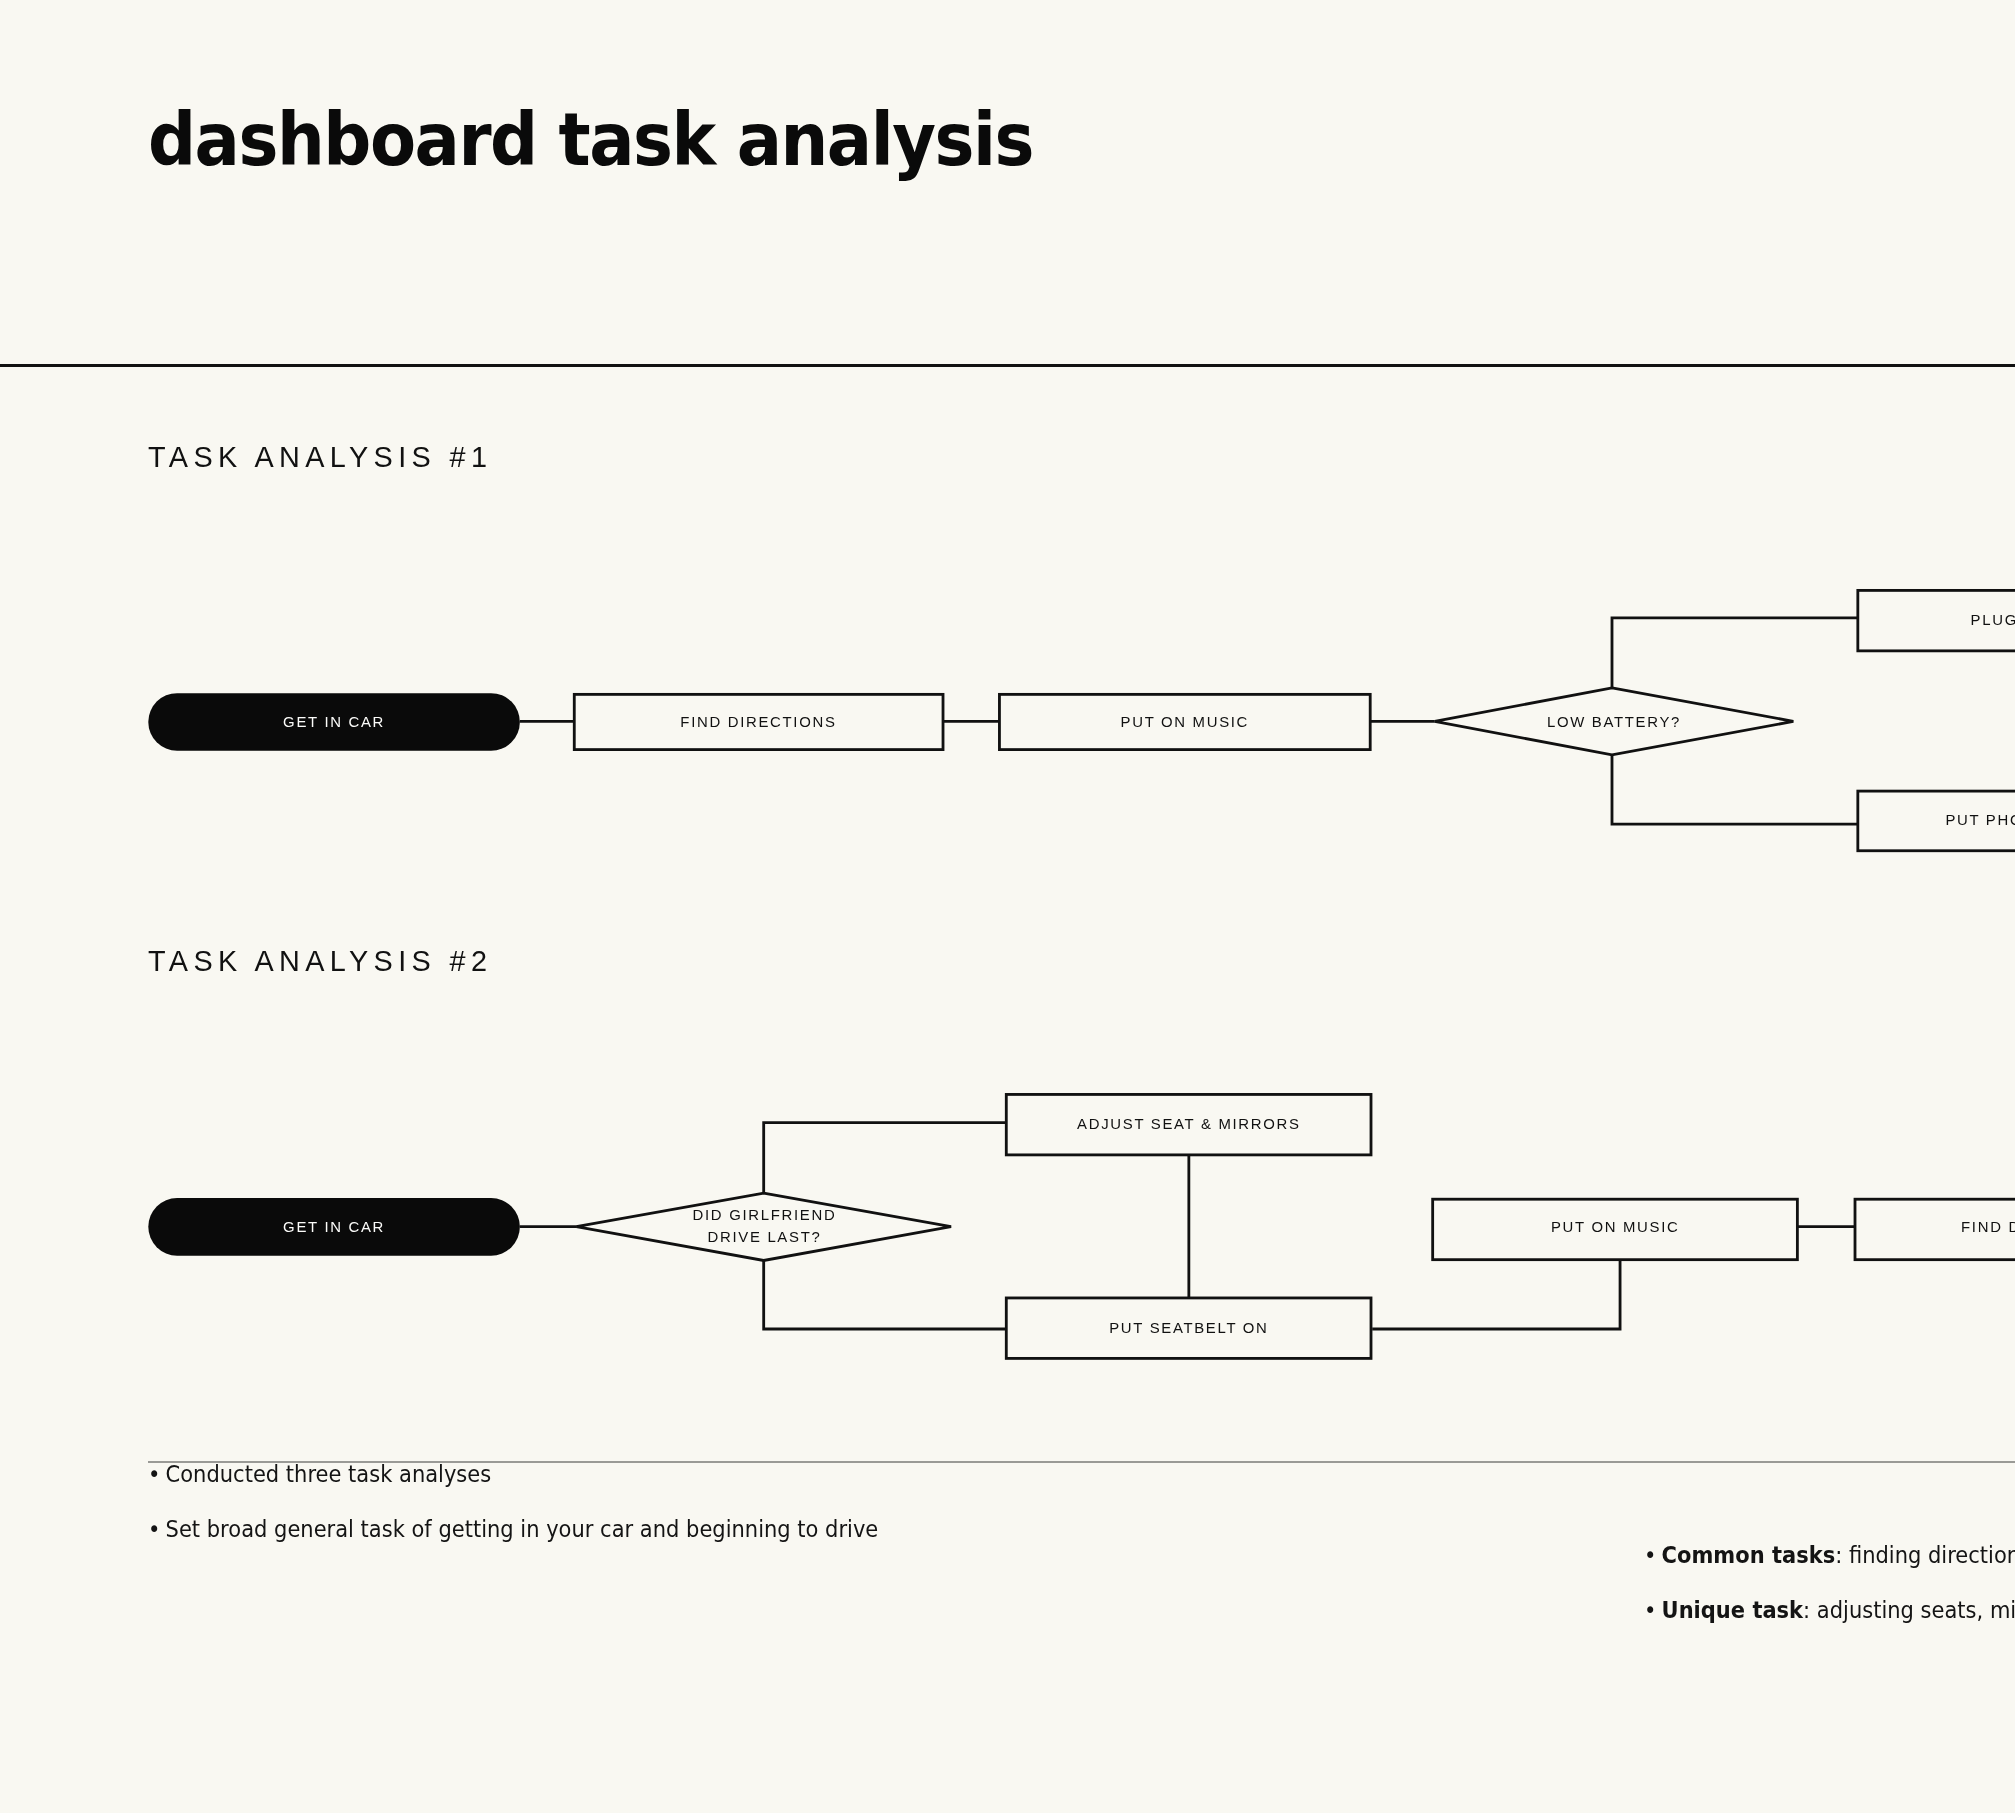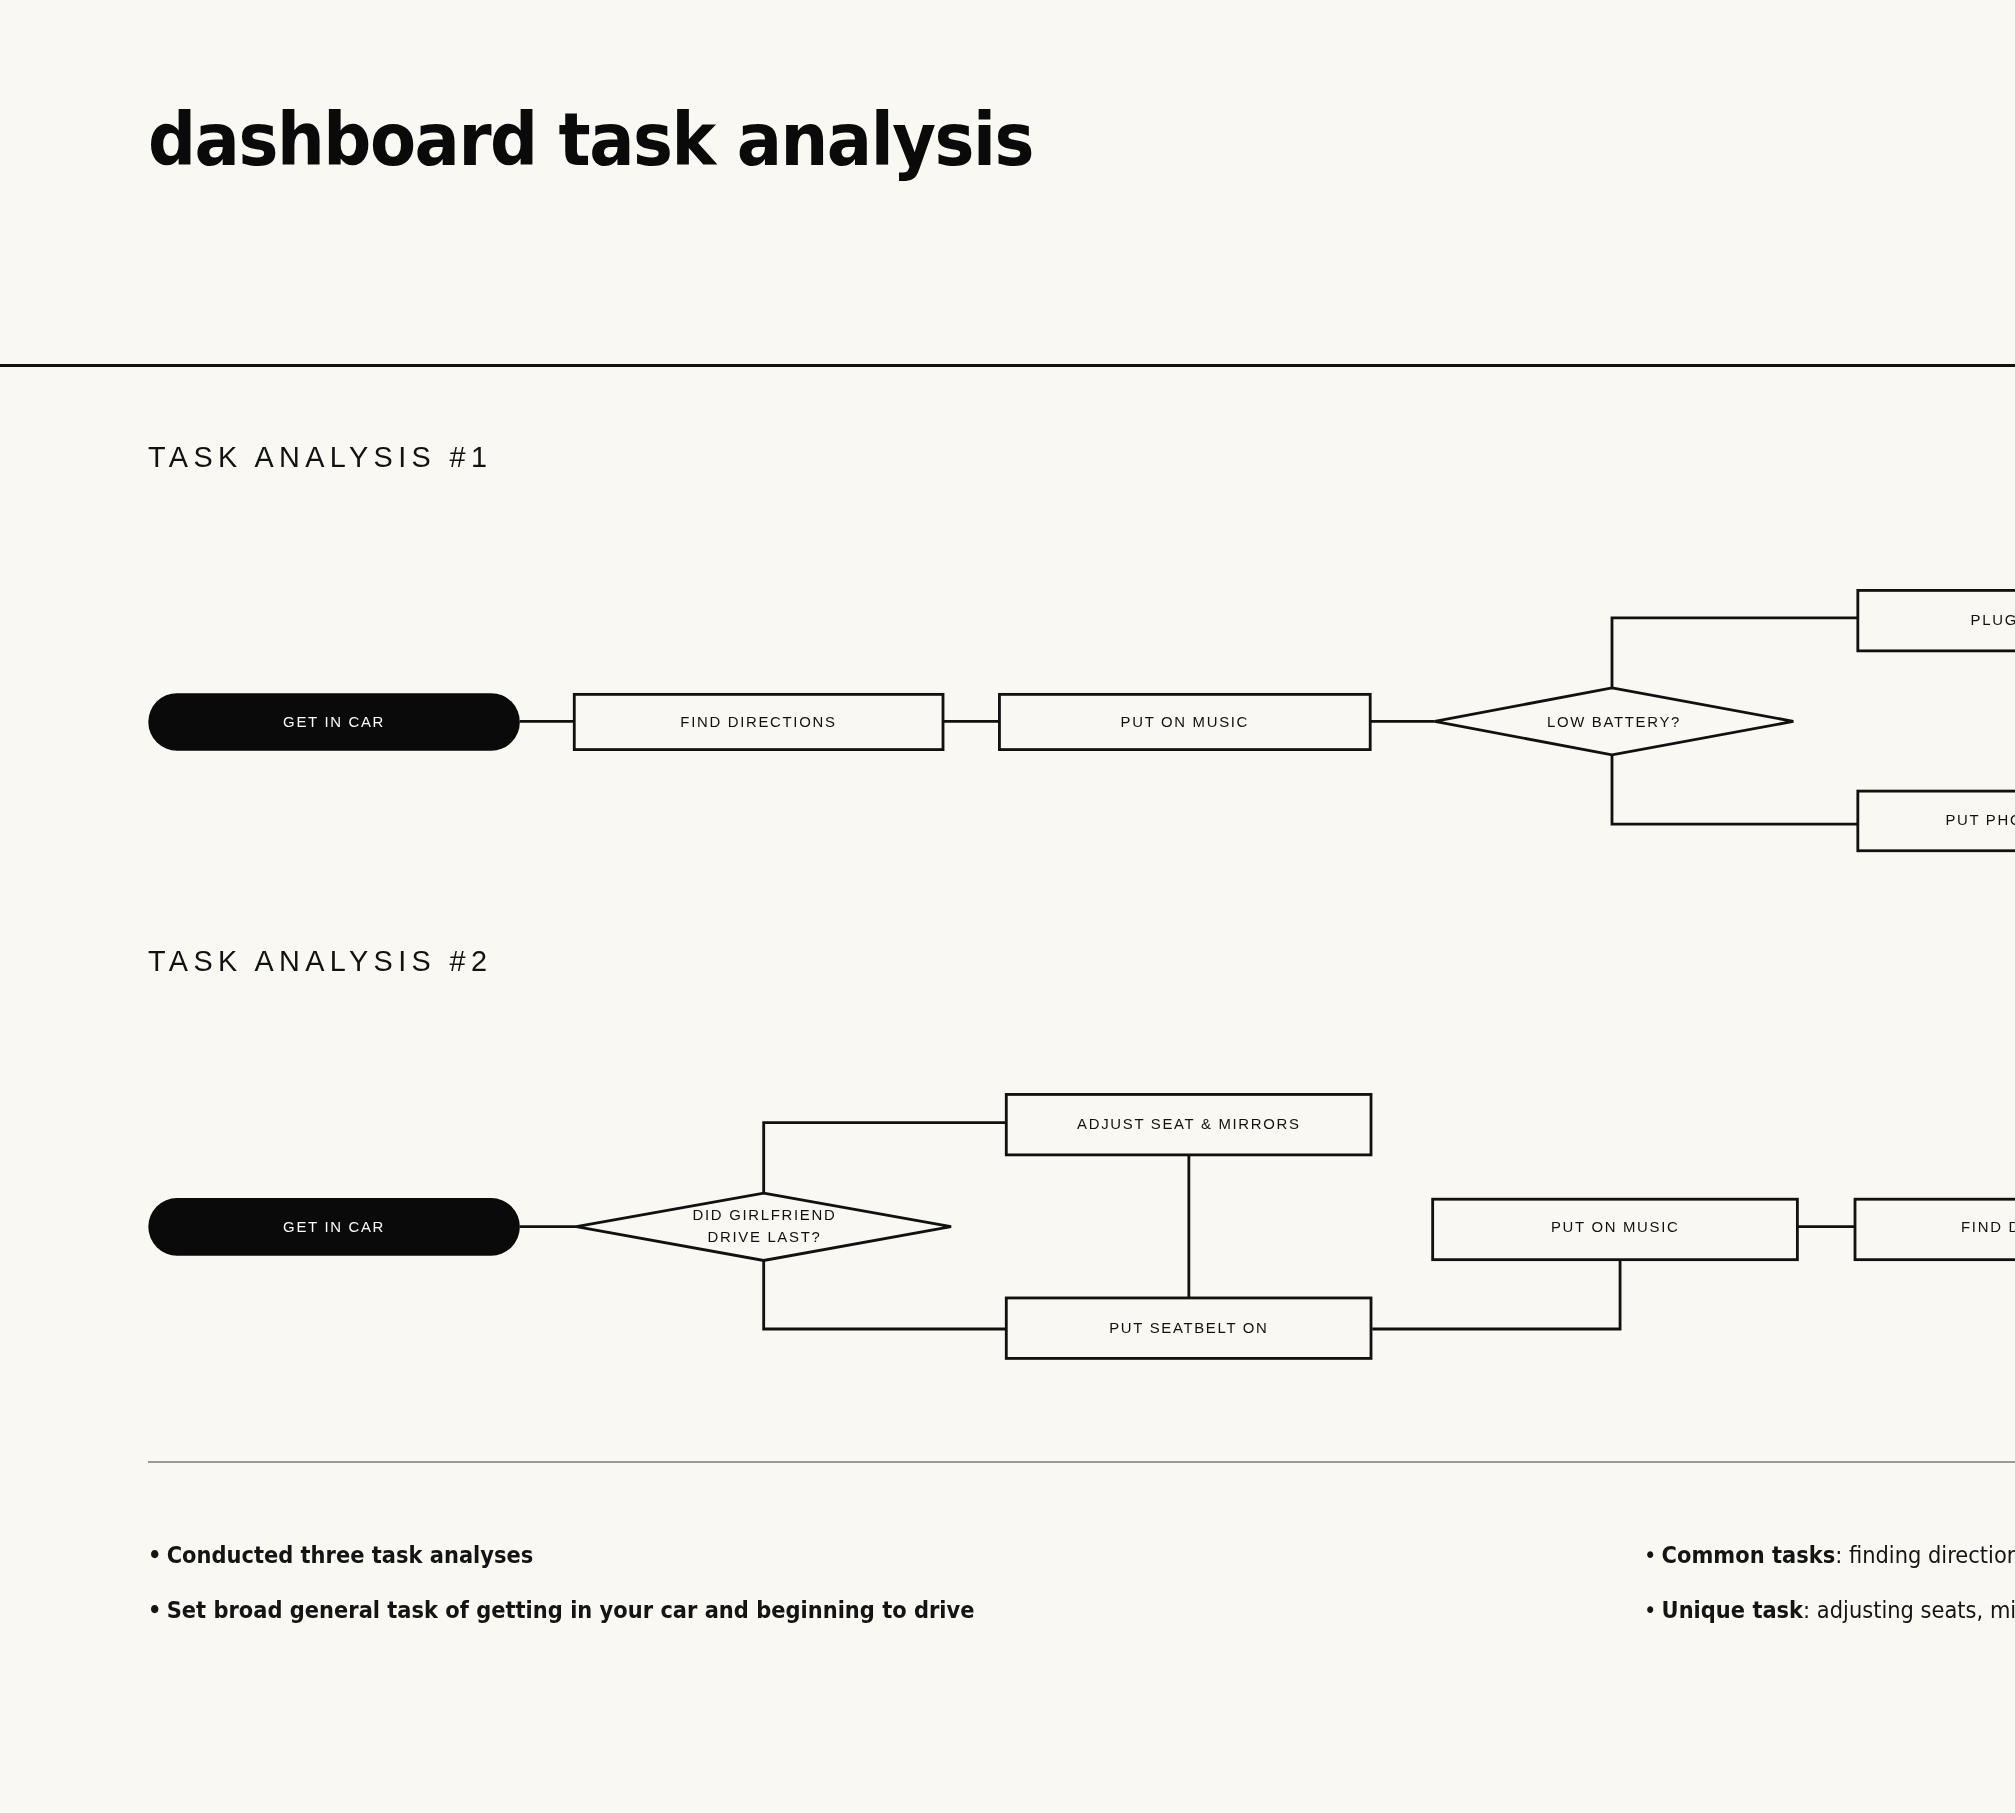--- a/index.html
+++ b/index.html
@@ -52,21 +52,21 @@
     text-anchor:middle; dominant-baseline:middle;
   }
   .nlabel.inv{ fill:#FCFCFA; }
 
   
   #bottom-rule{
     position:absolute; left:148px; top:1461px; width:2930px; height:2px;
     background:#9A9A96;
   }
   .bullet-col{ position:absolute; }
-  #col-left{ left:148px; top:1543px; width:1451px;font-weight:bold; }
+  #col-left{ left:148px; top:1462px; width:1451px; }
   #col-right{ left:1644px; top:1543px; width:1451px; }
   .bullet{
     font-size:22.6px; color:#141414; line-height:1.12;
     margin-bottom:30px; white-space:nowrap;
     font-family:"DejaVu Sans", sans-serif;
     transform:scaleX(0.93); transform-origin:left center;
   }
   .bullet .dot{ margin-right:5.6px; }
   .bullet b{ font-weight:700; }
 </style>

